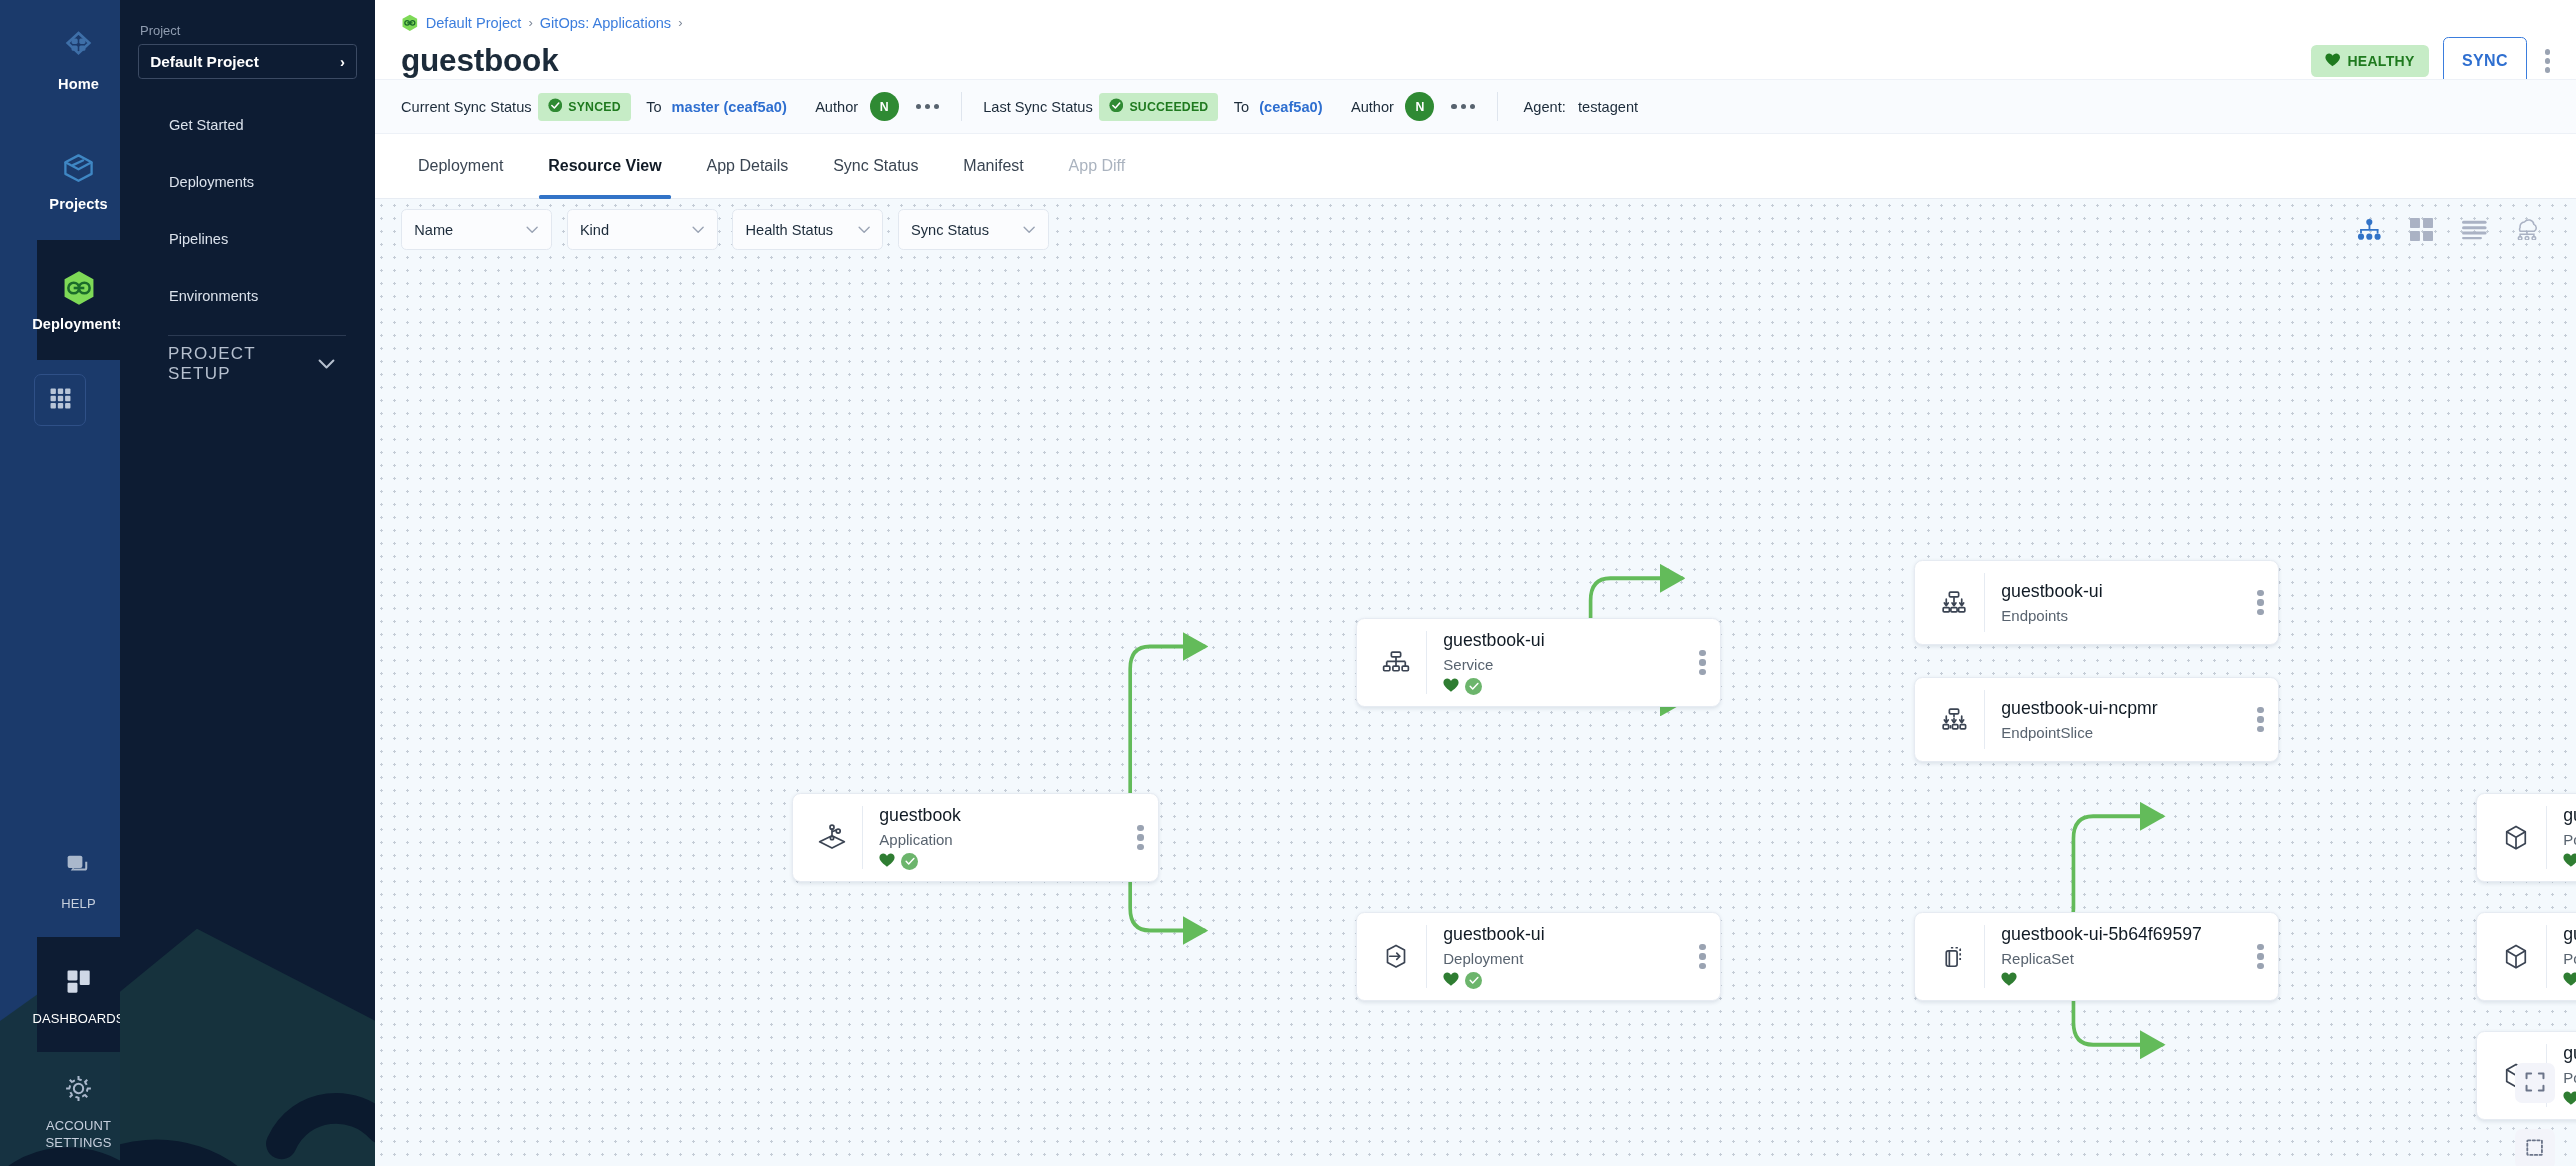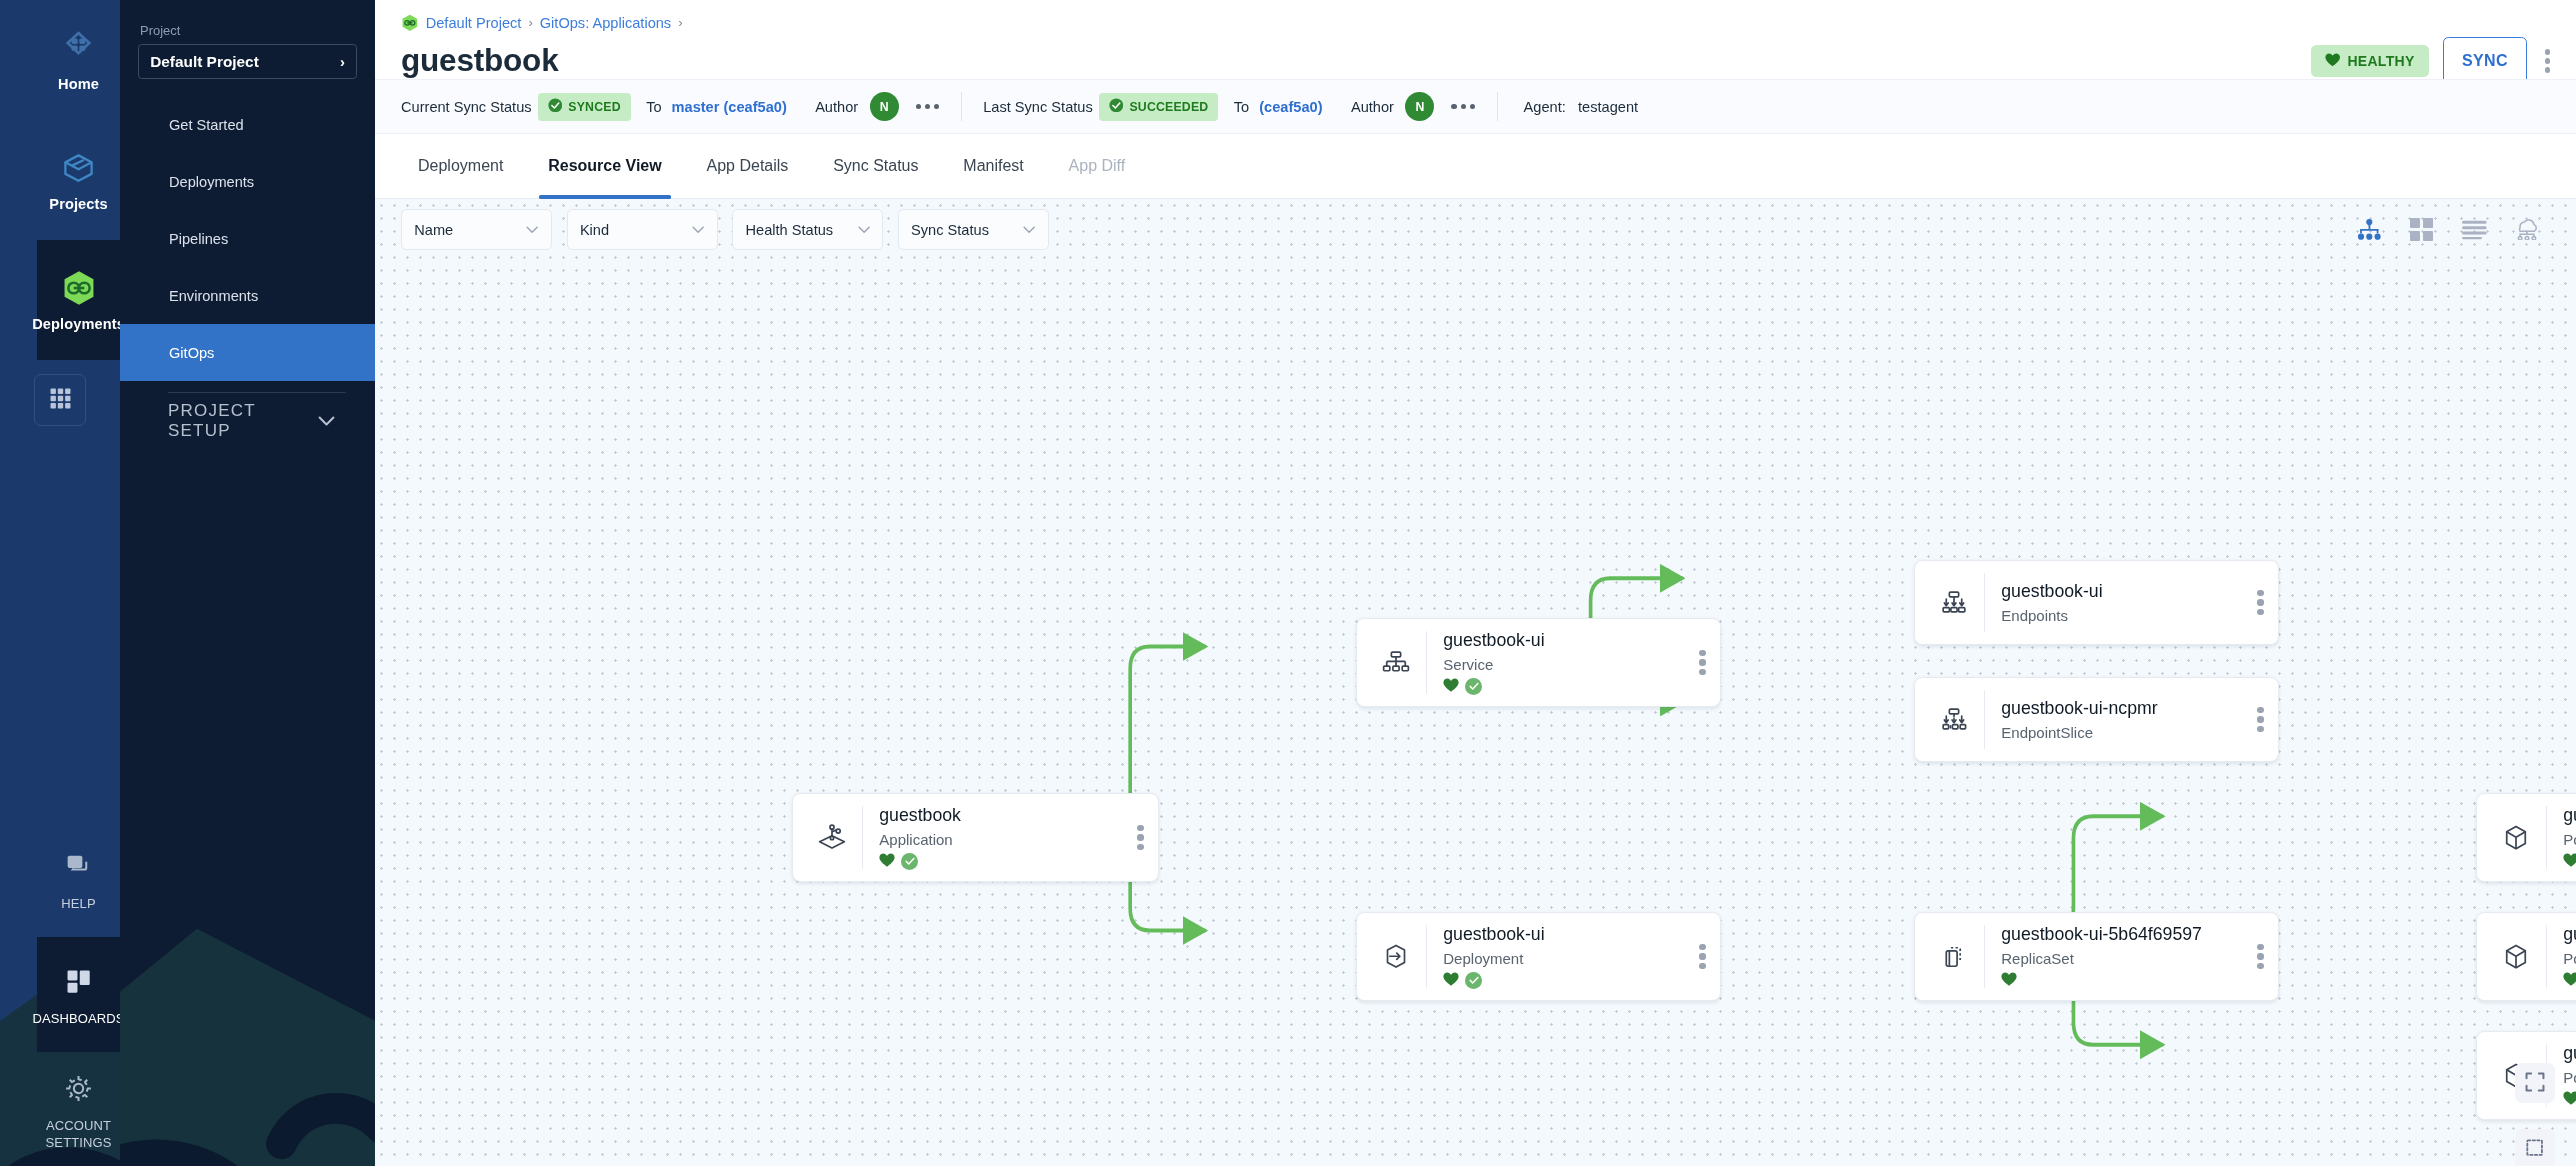--- a/index.html
+++ b/index.html
@@ -301,23 +301,20 @@
         </div>
         <div class="nav-item">
           <span>Deployments</span>
         </div>
         <div class="nav-item">
           <span>Pipelines</span>
         </div>
         <div class="nav-item">
           <span>Environments</span>
         </div>
-        <div class="nav-item active">
-          <span>GitOps</span>
-        </div>
       </div>
 
       <div class="nav-div"></div>
 
       <div class="nav-section">
         <span>PROJECT SETUP</span>
         <span>
           <svg width="17" height="10" viewBox="0 0 22 13" fill="none" stroke="#b6c0cf" stroke-width="2.6" stroke-linecap="round" stroke-linejoin="round">
               <path d="M2 2 L11 11 L20 2"></path>
             </svg>

